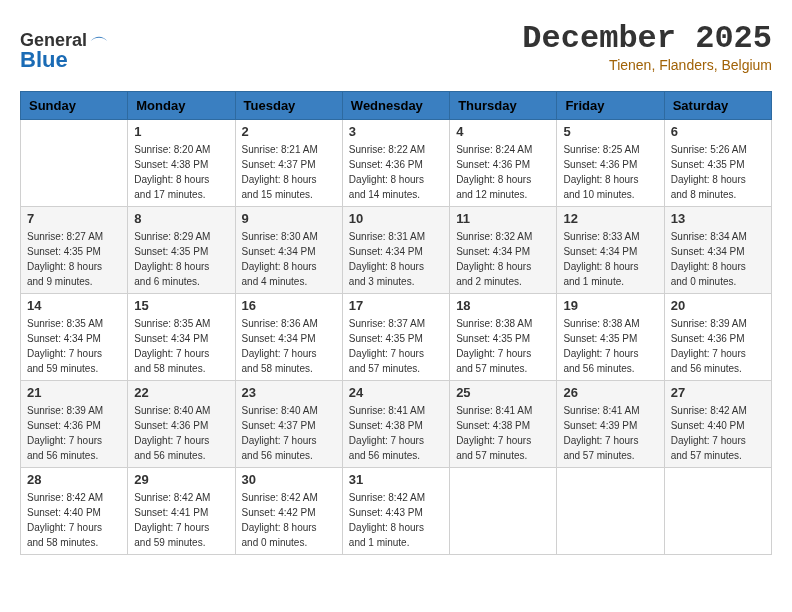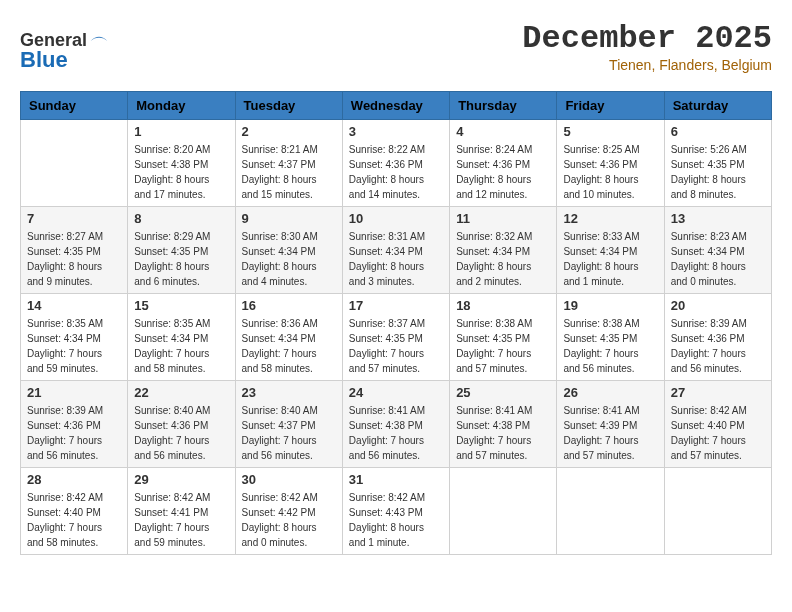--- a/index.html
+++ b/index.html
@@ -221,21 +221,21 @@
         <span class="day-number">12</span>
         <div class="day-info">
           <span>Sunrise: 8:33 AM</span><br>
           <span>Sunset: 4:34 PM</span><br>
           <span>Daylight: 8 hours and 1 minute.</span>
         </div>
       </td>
         <td>
         <span class="day-number">13</span>
         <div class="day-info">
-          <span>Sunrise: 8:23 AM</span><br>
+          <span>Sunrise: 8:34 AM</span><br>
           <span>Sunset: 4:34 PM</span><br>
           <span>Daylight: 8 hours and 0 minutes.</span>
         </div>
       </td>
       </tr>
       <tr>
         <td>
         <span class="day-number">14</span>
         <div class="day-info">
           <span>Sunrise: 8:35 AM</span><br>

